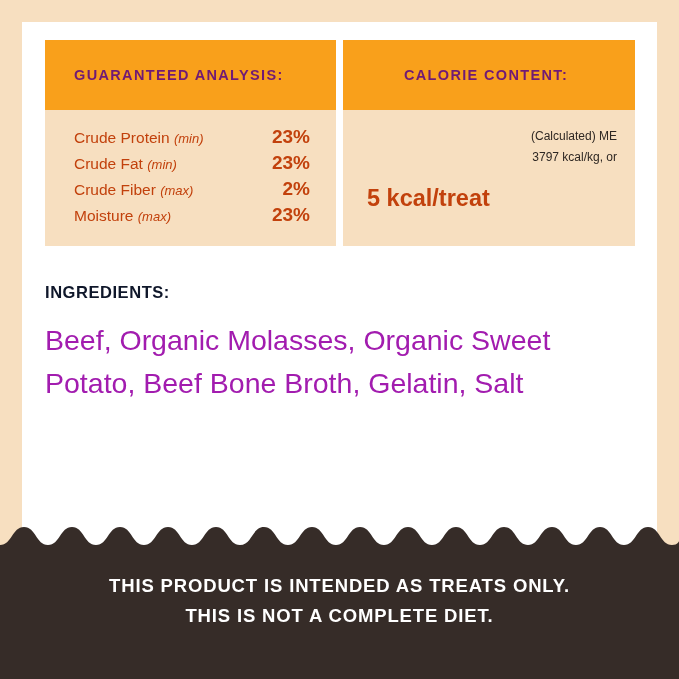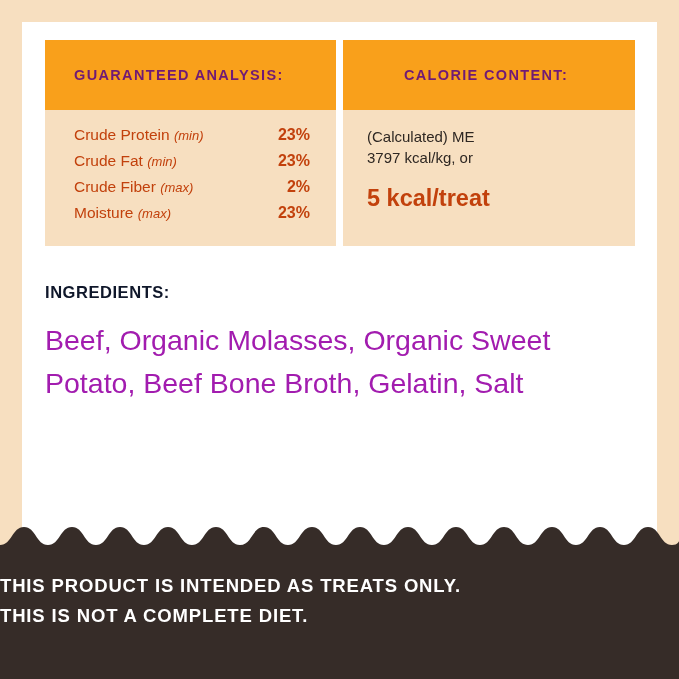--- a/index.html
+++ b/index.html
@@ -82,32 +82,33 @@
   .analysis-name {
     flex: 1;
     font-size: 15.5px;
     white-space: nowrap;
   }
   .analysis-qual {
     font-style: italic;
     font-size: 13px;
   }
   .analysis-value {
-    font-size: 16px;
+    font-size: 19px;
     font-weight: bold;
     text-align: right;
     white-space: nowrap;
   }
 
   
   .calorie-line {
-    font-size: 15px;
+    font-size: 12px;
     color: #2e2722;
     line-height: 21px;
     white-space: nowrap;
+    text-align: right;
   }
   .calorie-highlight {
     margin-top: 17px;
     font-size: 23.5px;
     font-weight: bold;
     color: #c2410c;
     white-space: nowrap;
   }
 
   
@@ -153,20 +154,21 @@
     top: 33px;
     width: 679px;
     height: 127px;
     background: #362c28;
   }
   .footer-text {
     position: absolute;
     left: 0;
     top: 52px;
     width: 679px;
+    text-align: center;
     color: #ffffff;
     font-weight: bold;
     font-size: 18.5px;
     letter-spacing: 0.85px;
     line-height: 30px;
   }
 </style>
 </head>
 <body>
 

